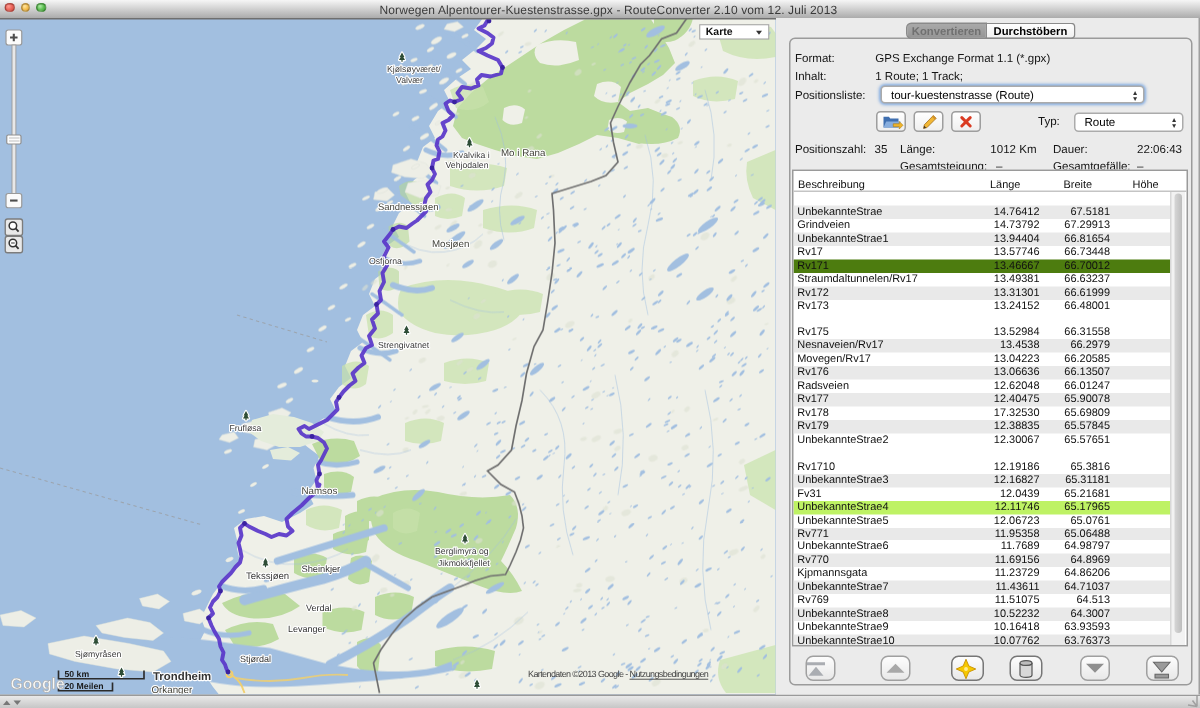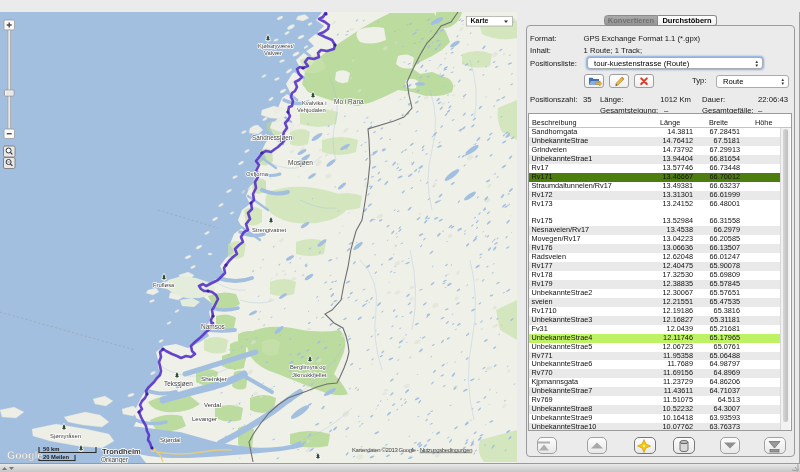--- a/index.html
+++ b/index.html
@@ -1057,20 +1057,26 @@
 <path d="M39,447 V452.5 H96 V447"></path>
 <path d="M39,455 V460.5 H75 V455"></path>
 </g>
 <text x="43" y="451" font-size="5.8" font-weight="bold" fill="#1a1a1a">50 km</text>
 <text x="43" y="459" font-size="5.8" font-weight="bold" fill="#1a1a1a">20 Meilen</text>
 <text x="7" y="459" font-size="10.5" font-weight="bold" fill="#f8f8f6" stroke="#aaa" stroke-width="0.4">Google</text>
 <text x="352" y="451.5" font-size="6" letter-spacing="-0.4" fill="#444">Kartendaten ©2013 Google - <tspan text-decoration="underline">Nutzungsbedingungen</tspan></text>
 
 </svg>
     </div>
+<div id="titlebar">
+<div class="tl" style="left:3px;background:radial-gradient(circle at 35% 30%,#ff9d94,#ec6559 55%,#d8463c)"></div>
+<div class="tl" style="left:13.5px;background:radial-gradient(circle at 35% 30%,#ffe9a8,#f6bf4f 55%,#df9f33)"></div>
+<div class="tl" style="left:24px;background:radial-gradient(circle at 35% 30%,#b6eeae,#5ebf52 55%,#3da437)"></div>
+<div id="title">Norwegen Alpentourer-Kuestenstrasse.gpx - RouteConverter 2.10 vom 12. Juli 2013</div>
+</div>
 <div id="panel"></div>
 <div id="groupbox"></div>
 <div id="tab1" class="tab">Konvertieren</div>
 <div id="tab2" class="tab">Durchstöbern</div>
 
 <div class="lbl" style="left:530px;top:34px">Format:</div>
 <div class="lbl" style="left:583.5px;top:34px">GPS Exchange Format 1.1 (*.gpx)</div>
 <div class="lbl" style="left:530px;top:45.5px">Inhalt:</div>
 <div class="lbl" style="left:583.5px;top:45.5px">1 Route; 1 Track;</div>
 <div class="lbl" style="left:530px;top:59px">Positionsliste:</div>
@@ -1109,25 +1115,20 @@
 <div class="lbl" style="left:758px;top:105.5px">–</div>
 
 <div id="table">
 <div class="thead">
         <span style="position:absolute;left:3px;top:4px">Beschreibung</span>
         <span style="position:absolute;left:131px;top:4px">Länge</span>
         <span style="position:absolute;left:180px;top:4px">Breite</span>
         <span style="position:absolute;left:226px;top:4px">Höhe</span>
       </div>
 <div style="position:absolute;left:0;top:14px;width:252px;height:302px;overflow:hidden">
-<div class="trow" style="top:0.00px;">
-          <span class="c1">Sandhorngata</span>
-          <span class="c2">14.3811</span>
-          <span class="c3">67.28451</span>
-        </div>
 <div class="trow" style="top:8.94px;background:#e9e9e9">
           <span class="c1">UnbekannteStrae</span>
           <span class="c2">14.76412</span>
           <span class="c3">67.5181</span>
         </div>
 <div class="trow" style="top:17.88px;">
           <span class="c1">Grindveien</span>
           <span class="c2">14.73792</span>
           <span class="c3">67.29913</span>
         </div>
@@ -1198,25 +1199,20 @@
         </div>
 <div class="trow" style="top:151.98px;background:#e9e9e9">
           <span class="c1">Rv179</span>
           <span class="c2">12.38835</span>
           <span class="c3">65.57845</span>
         </div>
 <div class="trow" style="top:160.92px;">
           <span class="c1">UnbekannteStrae2</span>
           <span class="c2">12.30067</span>
           <span class="c3">65.57651</span>
-        </div>
-<div class="trow" style="top:169.86px;background:#e9e9e9">
-          <span class="c1">sveien</span>
-          <span class="c2">12.21551</span>
-          <span class="c3">65.47535</span>
         </div>
 <div class="trow" style="top:178.80px;">
           <span class="c1">Rv1710</span>
           <span class="c2">12.19186</span>
           <span class="c3">65.3816</span>
         </div>
 <div class="trow" style="top:187.74px;background:#e9e9e9">
           <span class="c1">UnbekannteStrae3</span>
           <span class="c2">12.16827</span>
           <span class="c3">65.31181</span>

